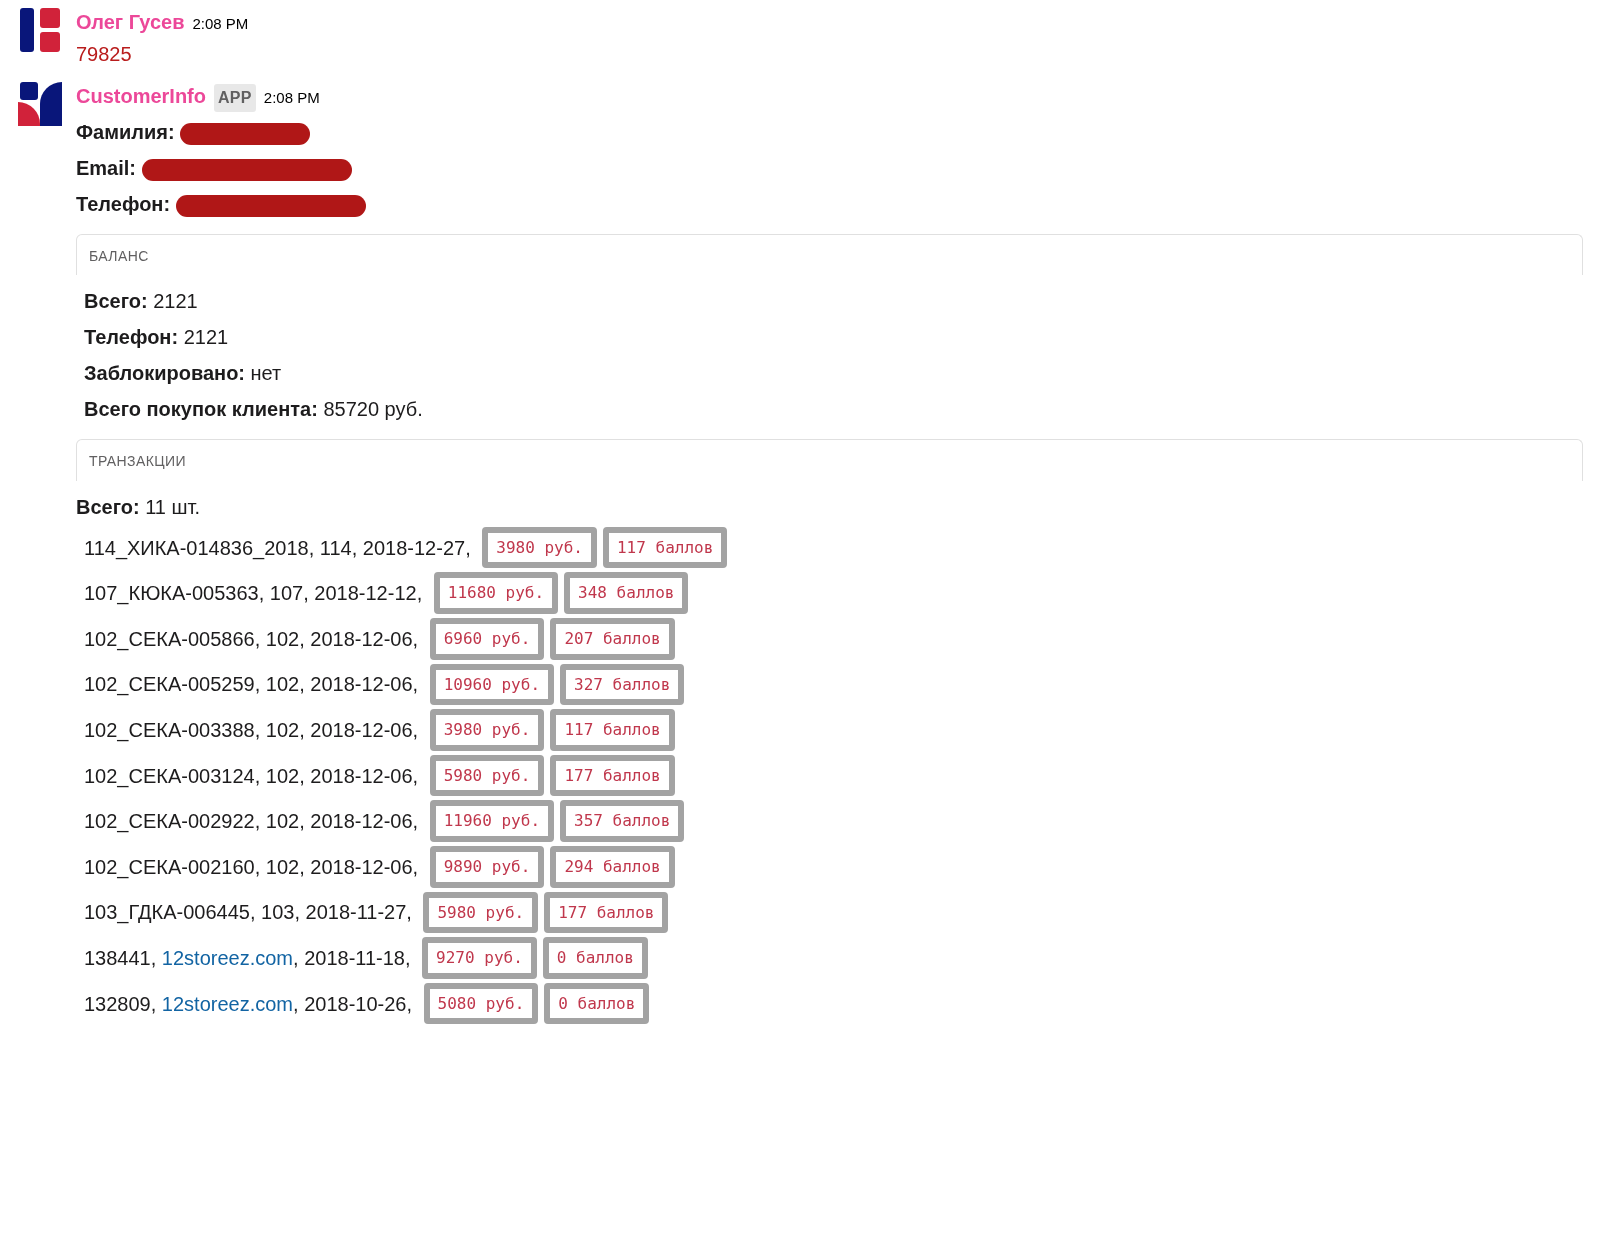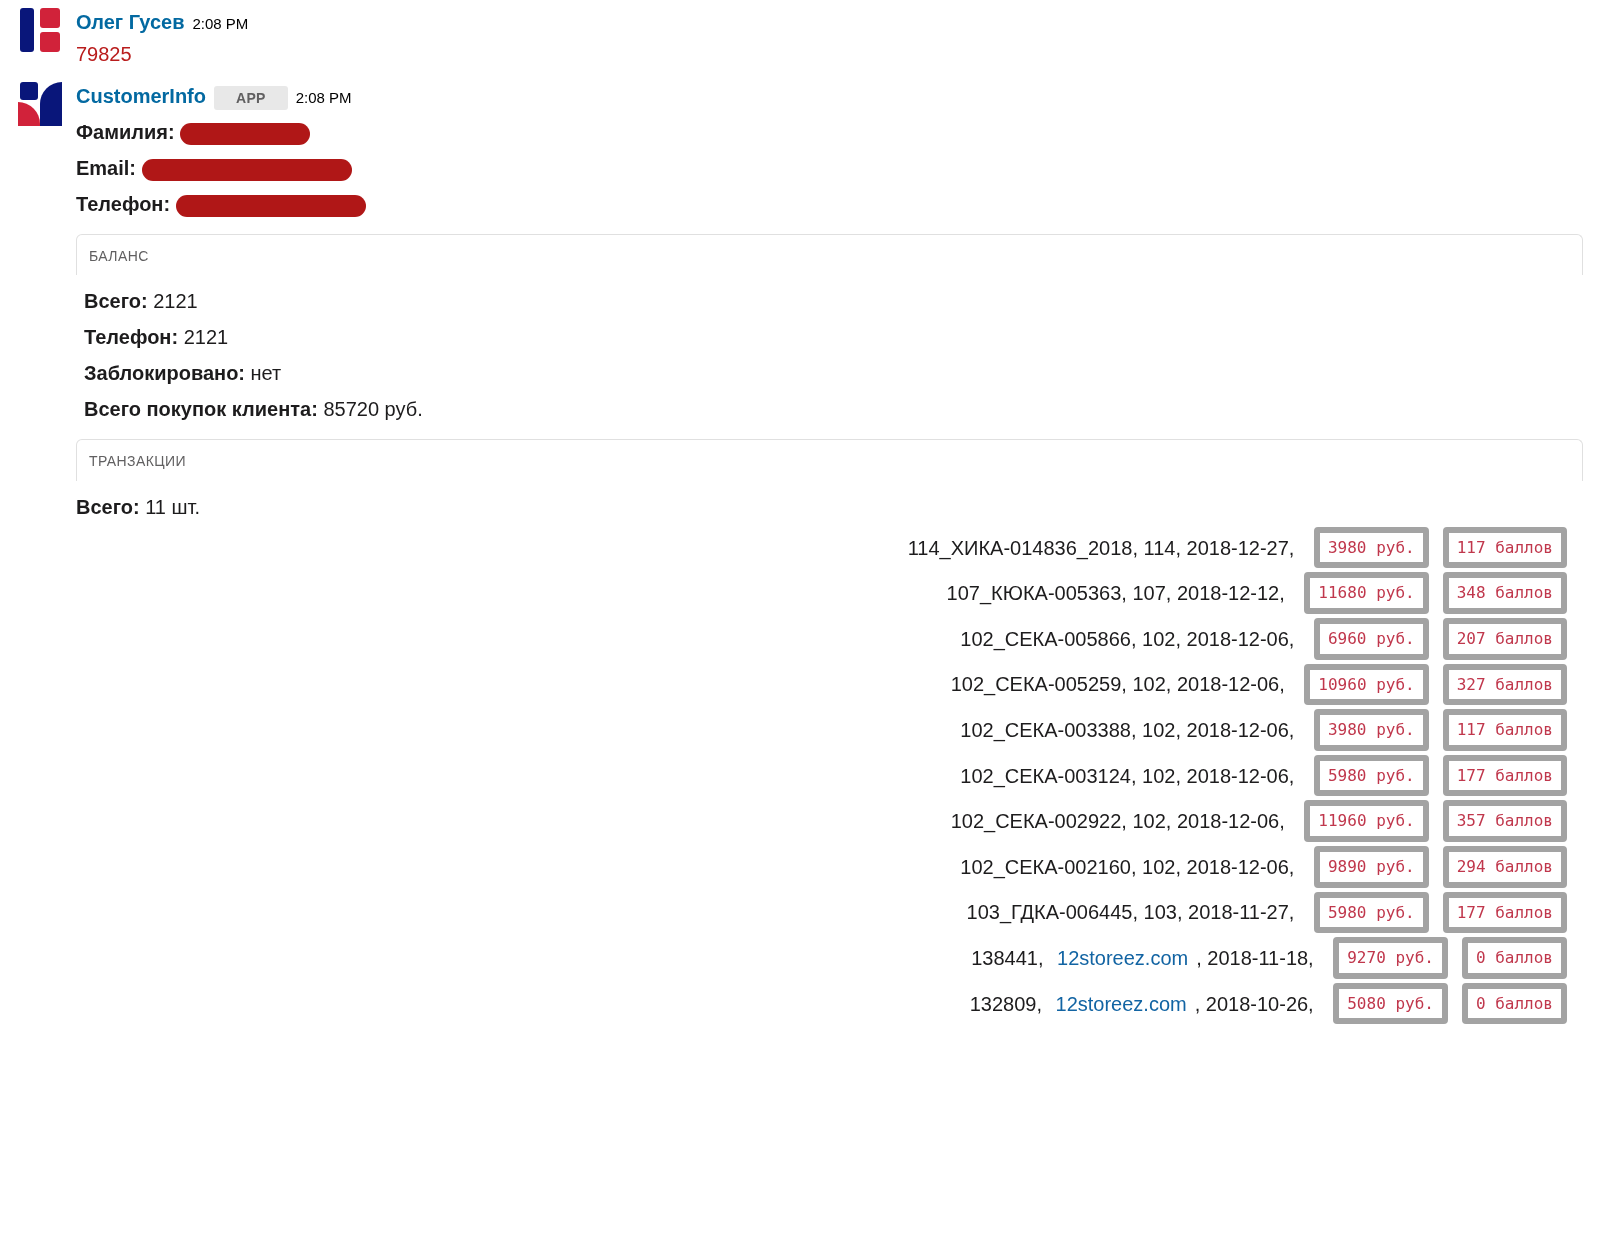--- a/index.html
+++ b/index.html
@@ -41,24 +41,24 @@
     background:#09167a; border-top-left-radius:22px; border-bottom-left-radius:0;
   }
   .av2::after {
     content:""; position:absolute; top:22px; left:2px; width:22px; height:24px;
     background:#d1223a; border-top-right-radius:22px;
   }
   .av2 .dot { position:absolute; top:2px; left:4px; width:18px; height:18px; background:#09167a; border-radius:3px; }
 
   .body { flex: 1; min-width: 0; }
   .hdr { display:flex; align-items:baseline; gap:8px; flex-wrap:wrap; }
-  .sender { font-weight: 800; font-size: 20px; color:#0369a1; }
+  .sender { font-weight: 800; font-size: 20px; color:#ec4899; }
   .app-badge {
-    font-size: 14px; font-weight:700; color:#616061;
-    background:#e8e8e8; border-radius:3px; padding:1px 22px;
+    font-size: 16px; font-weight:700; color:#616061;
+    background:#e8e8e8; border-radius:3px; padding:1px 4px;
     letter-spacing: .02em;
   }
   .time { font-size: 15px; color:#000000; }
   .text { font-size: 20px; color:#b91c1c; }
 
   .redact {
     display:inline-block; vertical-align:middle;
     background:#b01717; border-radius:14px; height:22px;
   }
   .redact.w1 { width: 130px; }
@@ -73,22 +73,22 @@
     padding: 10px 14px 8px 12px;
     font-size: 14px;
     letter-spacing: .03em;
     color:#616061;
     background:#fff;
   }
   .info-line { font-size:20px; margin-top:4px; }
   .info-line .lbl { font-weight:700; }
 
   .tx-line {
-    font-size:20px; margin:4px 16px;
-    display:flex; align-items:center; flex-wrap:wrap; gap:8px;justify-content:flex-end;
+    font-size:20px; margin:4px 8px;
+    display:flex; align-items:center; flex-wrap:wrap; gap:0;
   }
   .tx-prefix { white-space: pre; }
   .link { color:#1264a3; }
   .tag {
     display:inline-block;
     border:6px solid #a3a3a3;
     color:#c0374c;
     font-family: ui-monospace, SFMono-Regular, Menlo, Consolas, monospace;
     font-size:16px;
     padding:2px 8px;

